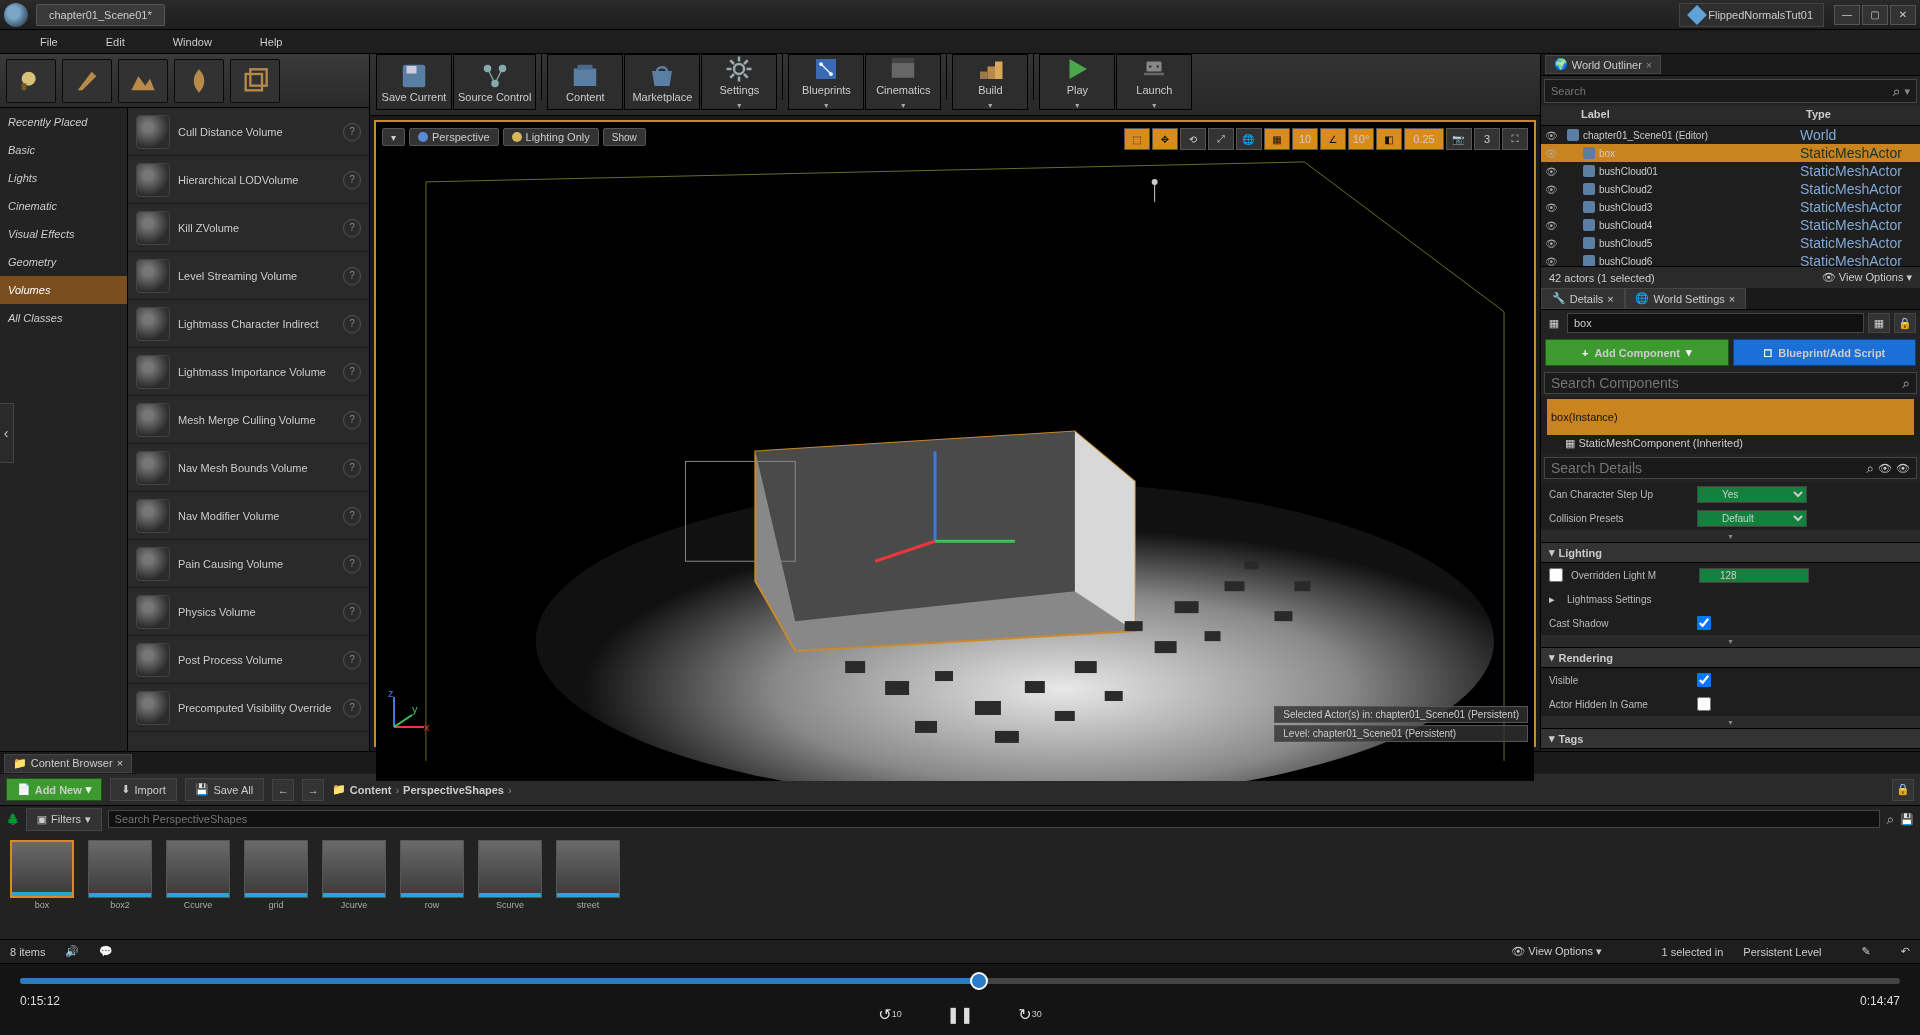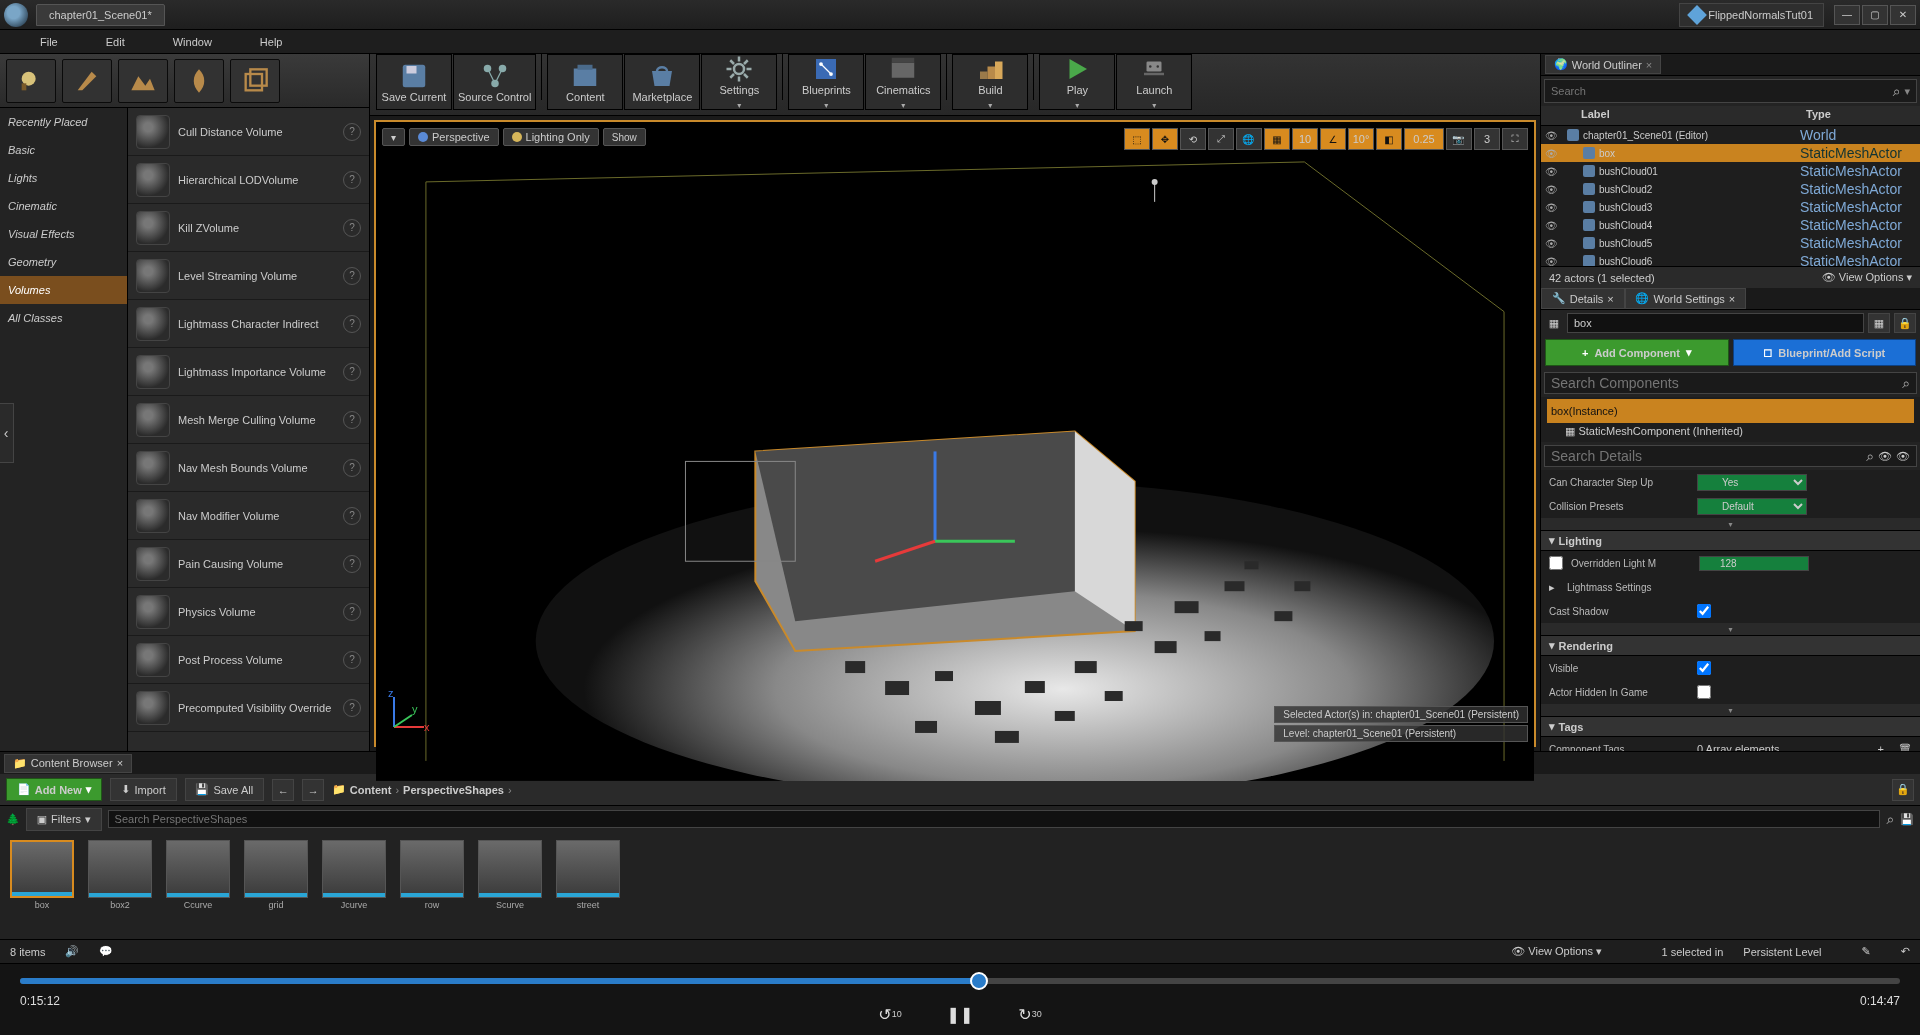--- a/index.html
+++ b/index.html
@@ -558,21 +558,21 @@
     </div>
     <div class="details-btnrow">
       <div class="btn-green">+ <span>Add Component</span> ▾</div>
       <div class="btn-blue">◻ <span>Blueprint/Add Script</span></div>
     </div>
     <div class="det-search">
       <input placeholder="Search Components" style="">
       <span class="search-icon"></span>
     </div>
     <div class="det-tree">
-      <div style="background:#c9831f;color:#111;padding:6px 4px">box(Instance)</div>
+      <div style="background:#c9831f;color:#111;padding:12px 4px">box(Instance)</div>
       <div style="padding:2px 4px 2px 18px"><span>▦ </span><span>StaticMeshComponent (Inherited)</span></div>
     </div>
     <div class="det-search">
       <input placeholder="Search Details" style="">
       <span class="search-icon"></span>
       <span style="margin-left:4px">👁</span>
         <span style="margin-left:4px">👁</span>
     </div>
 
     <div class="det-scroll">

